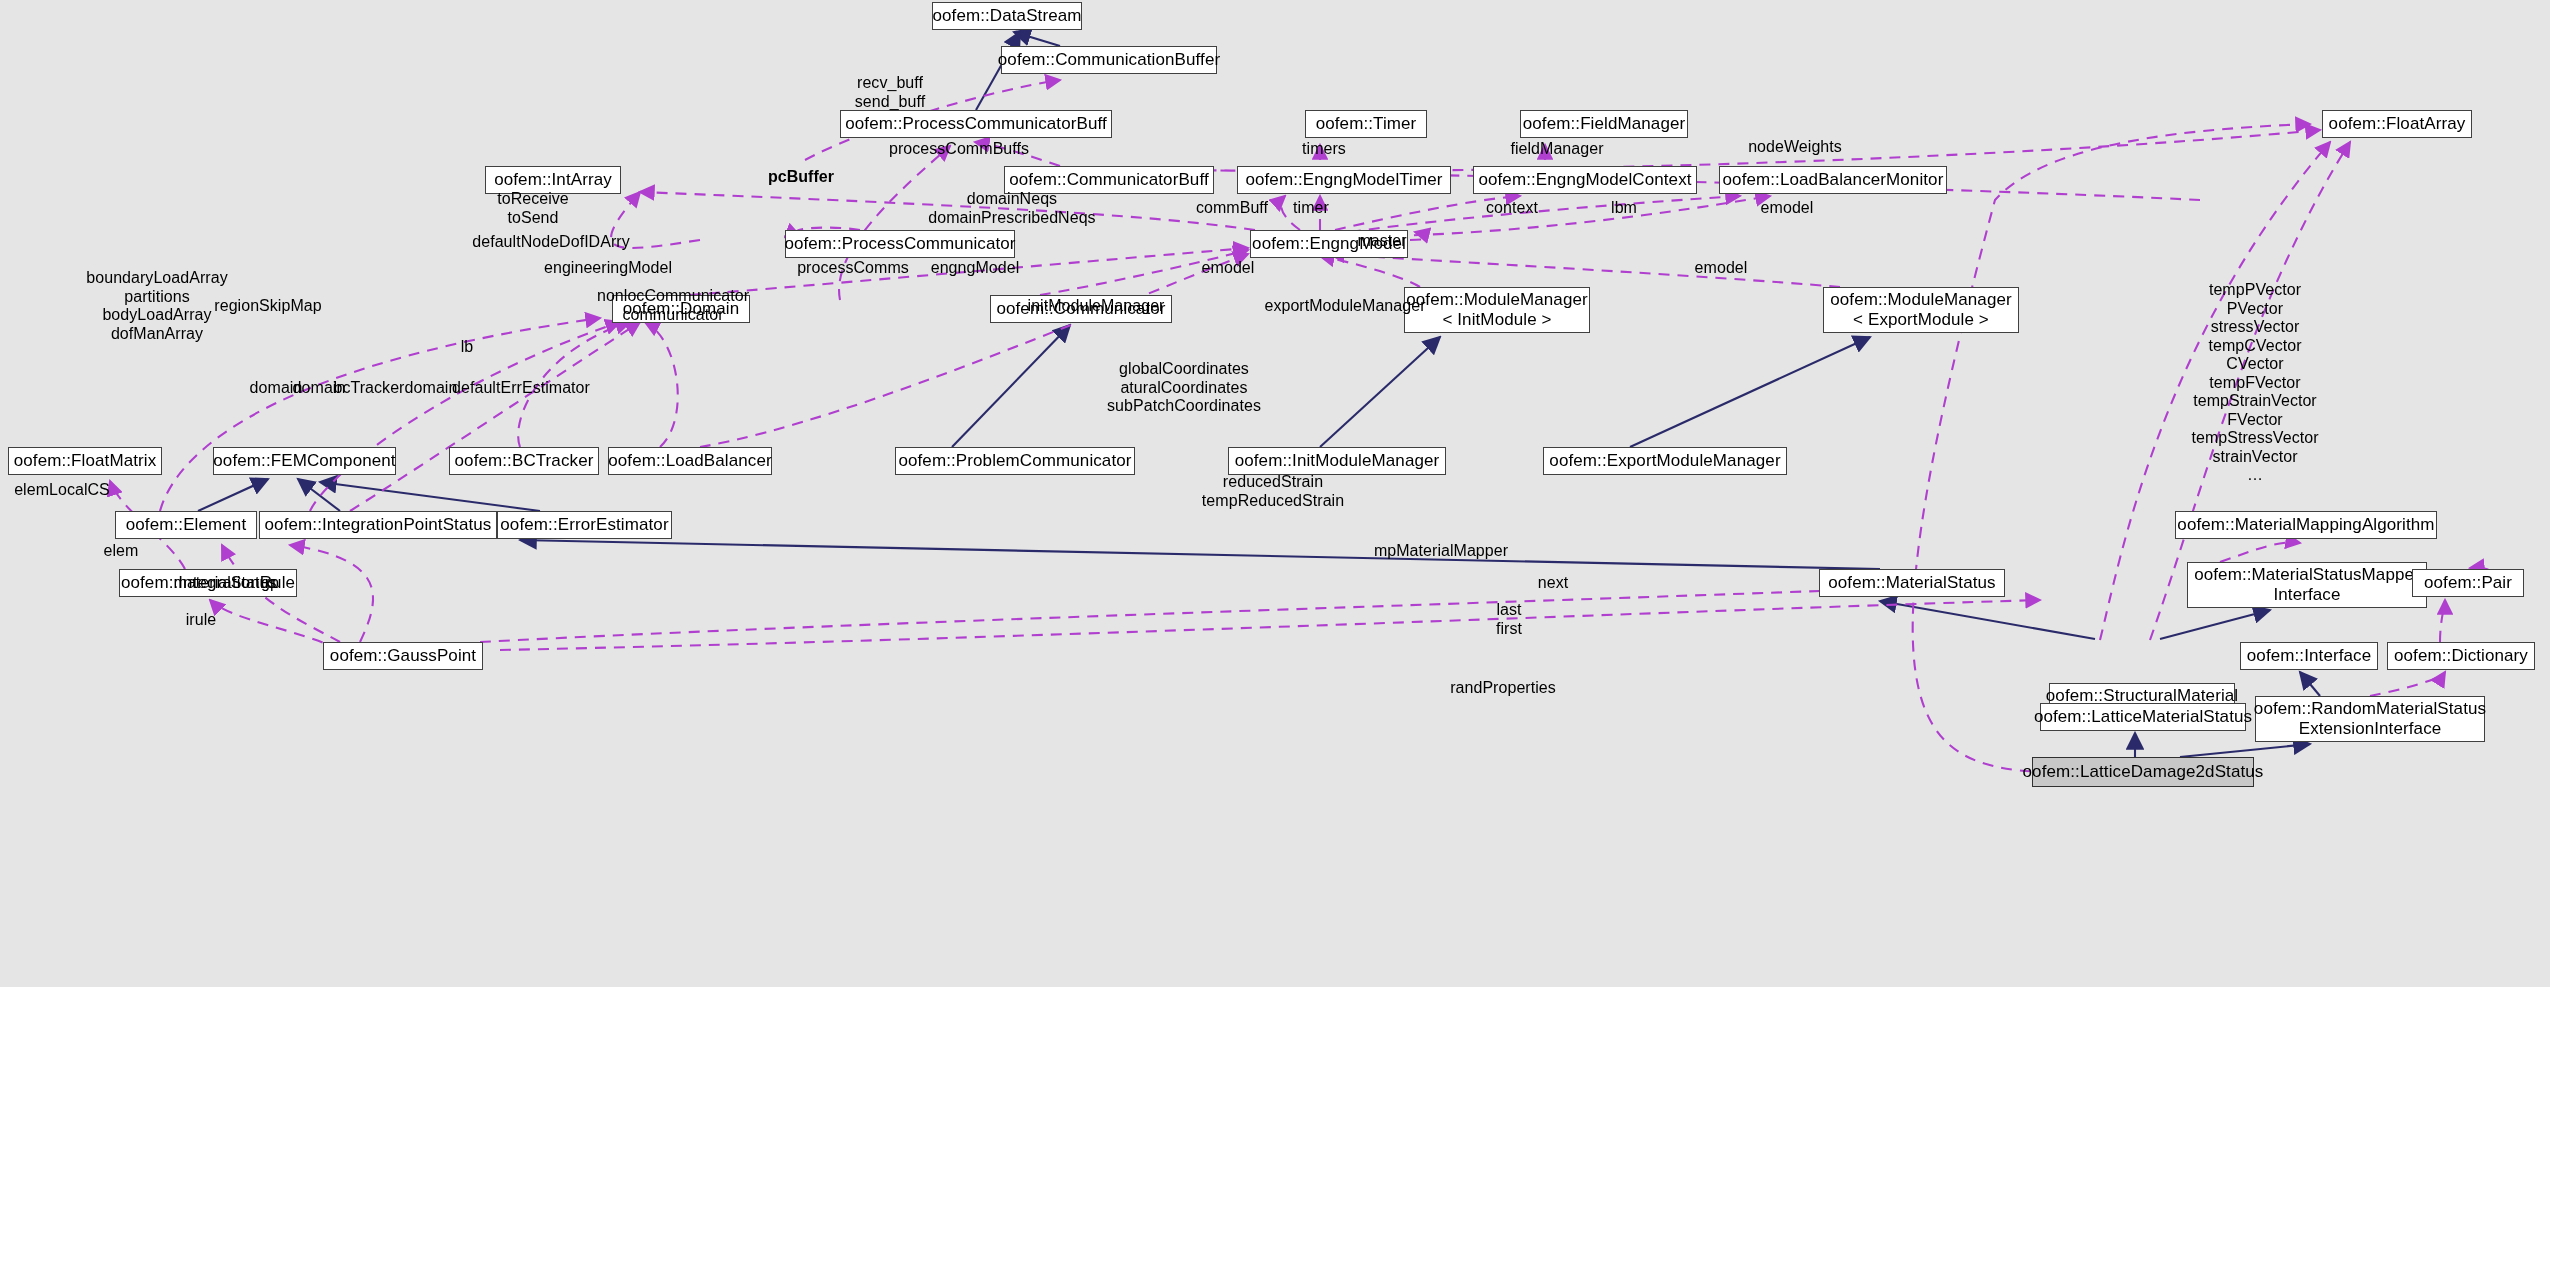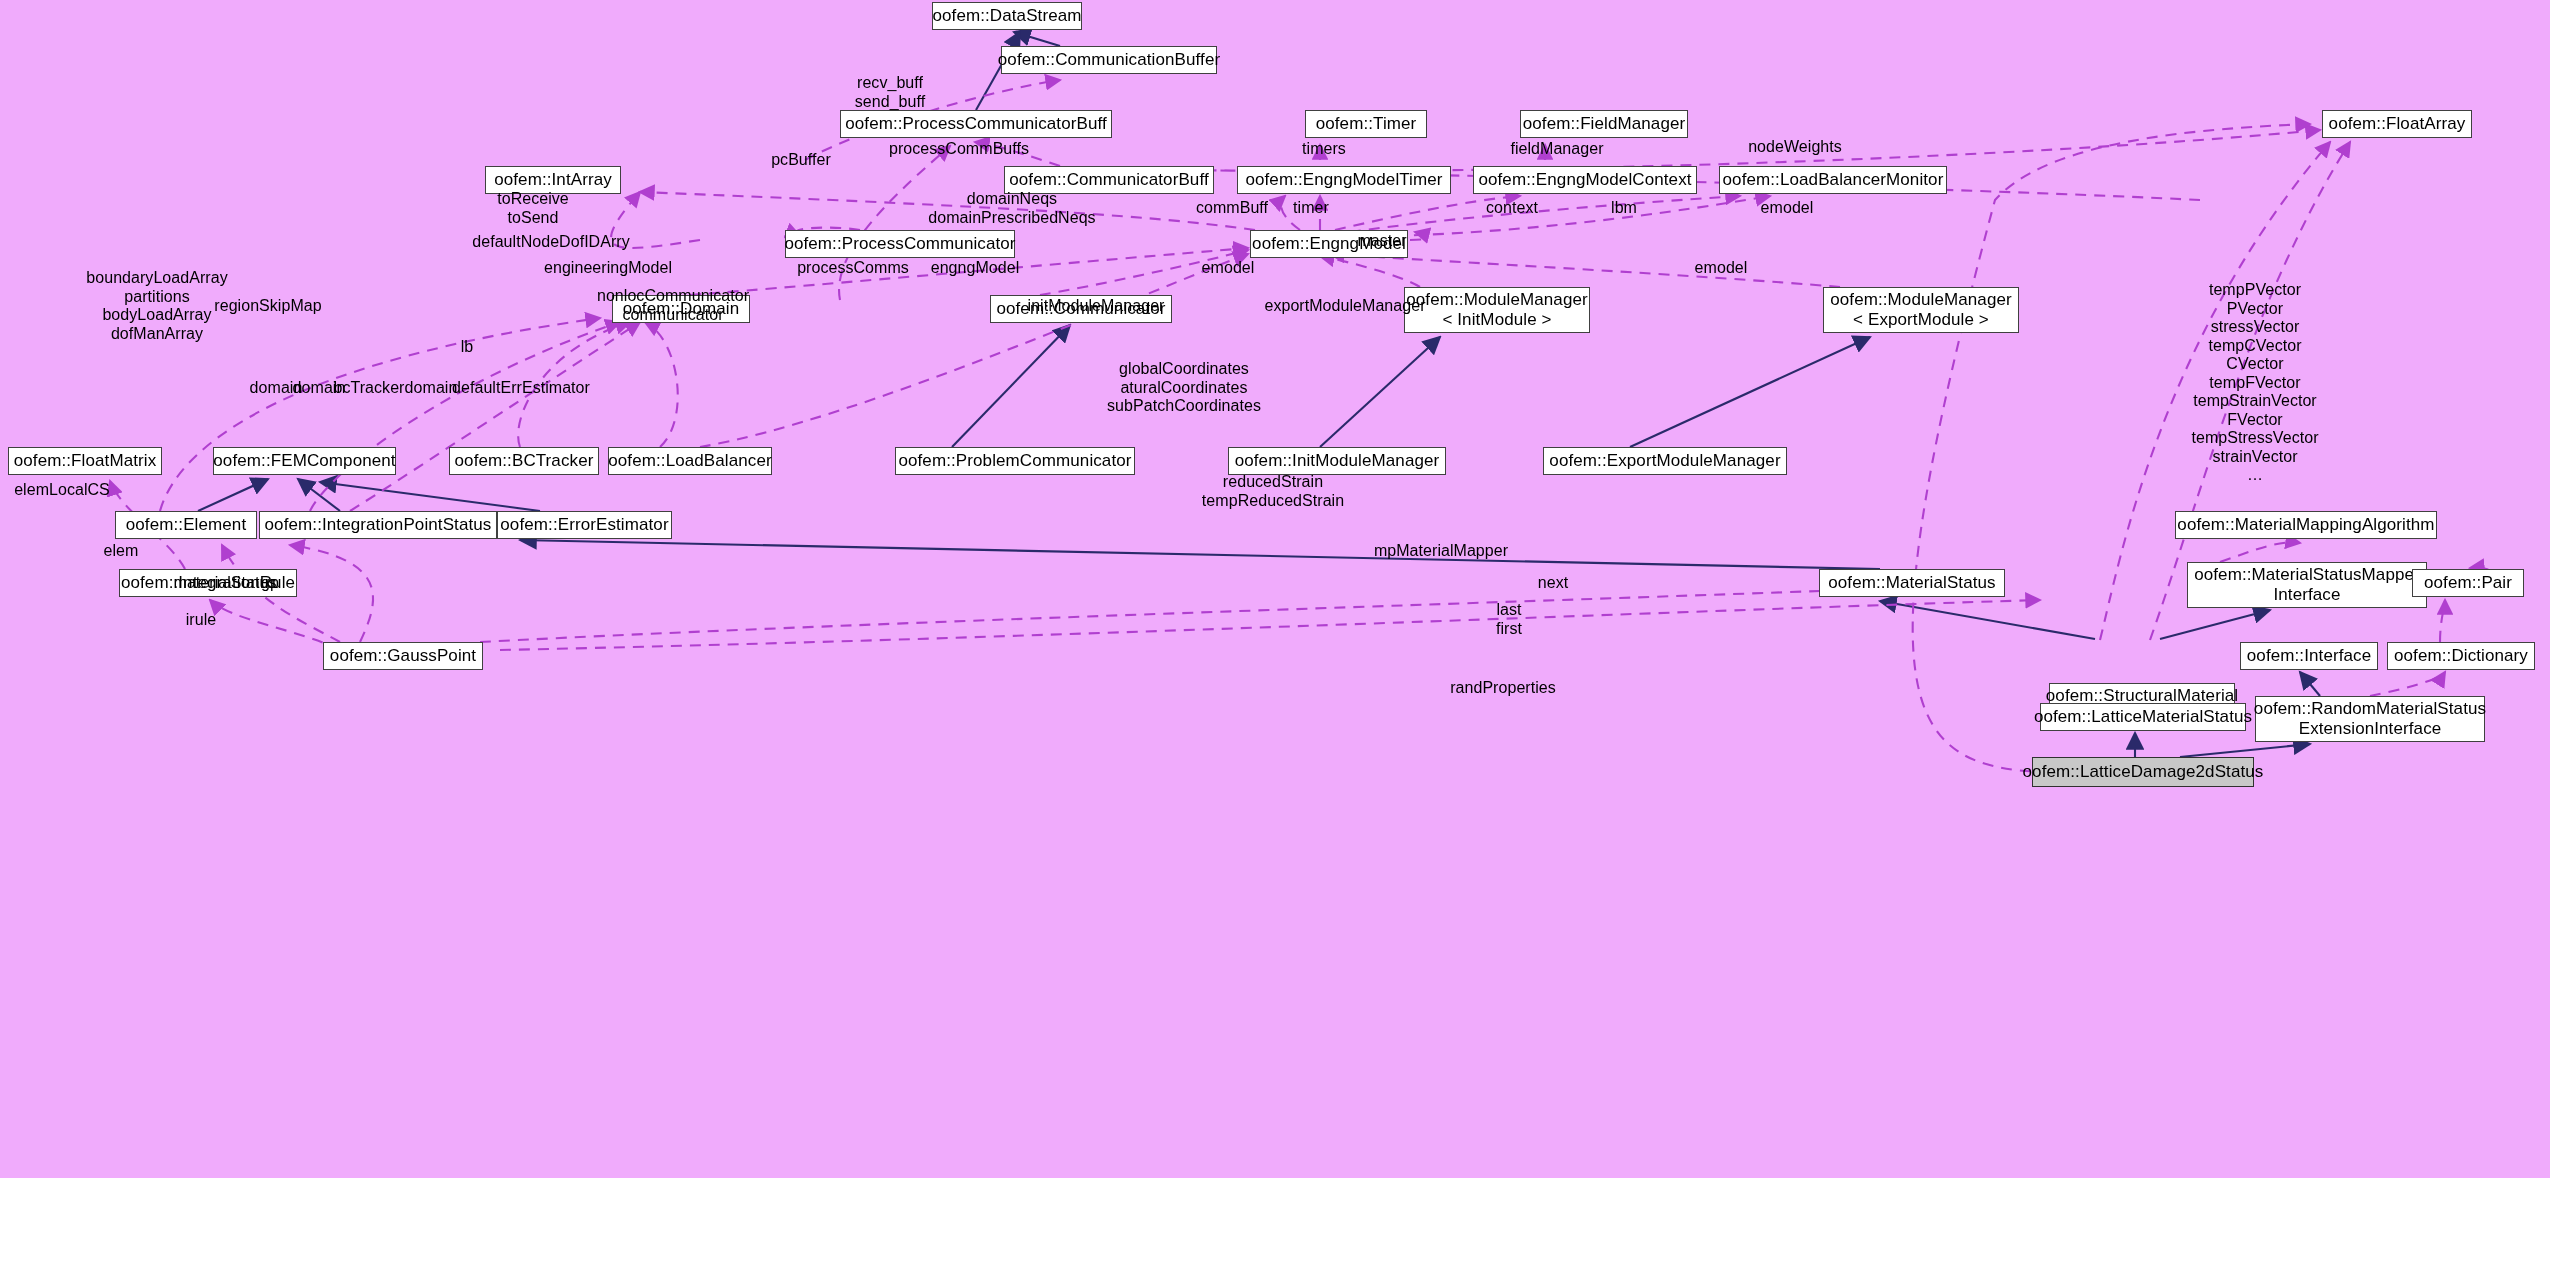--- a/index.html
+++ b/index.html
@@ -3,22 +3,22 @@
 <meta charset="utf-8">
 <style>
   html, body {
     margin: 0;
     padding: 0;
     background: #ffffff;
   }
   #diagram {
     position: relative;
     width: 2550px;
-    height: 1178px;
-    background: #f0abfc;
+    height: 987px;
+    background: #e5e5e5;
     font-family: "Liberation Sans", sans-serif;
     overflow: hidden;
   }
   #edge-layer {
     position: absolute;
     left: 0;
     top: 0;
     width: 2550px;
     height: 1275px;
     pointer-events: none;
@@ -172,21 +172,21 @@
       <div class="node" style="left: 2387px; top: 642px; width: 148px; height: 28px;">oofem::Dictionary</div>
       <div class="node" style="left: 2040px; top: 703px; width: 206px; height: 28px;">oofem::LatticeMaterialStatus</div>
       <div class="node" style="left: 2255px; top: 696px; width: 230px; height: 46px;">oofem::RandomMaterialStatus
 ExtensionInterface</div>
       <div class="node highlight" style="left: 2032px; top: 757px; width: 222px; height: 30px;">oofem::LatticeDamage2dStatus</div>
     </div>
   <div id="labels-layer">
       <div class="edge-label" style="left: 890px; top: 93px;">recv_buff
 send_buff</div>
       <div class="edge-label" style="left: 959px; top: 149px;">processCommBuffs</div>
-      <div class="edge-label" style="left: 801px; top: 160px;">pcBuffer</div>
+      <div class="edge-label" style="left: 801px; top: 177px; font-weight: bold;">pcBuffer</div>
       <div class="edge-label" style="left: 1795px; top: 147px;">nodeWeights</div>
       <div class="edge-label" style="left: 1324px; top: 149px;">timers</div>
       <div class="edge-label" style="left: 1557px; top: 149px;">fieldManager</div>
       <div class="edge-label" style="left: 533px; top: 209px;">toReceive
 toSend</div>
       <div class="edge-label" style="left: 1012px; top: 209px;">domainNeqs
 domainPrescribedNeqs</div>
       <div class="edge-label" style="left: 1232px; top: 208px;">commBuff</div>
       <div class="edge-label" style="left: 1311px; top: 208px;">timer</div>
       <div class="edge-label" style="left: 1512px; top: 208px;">context</div>

